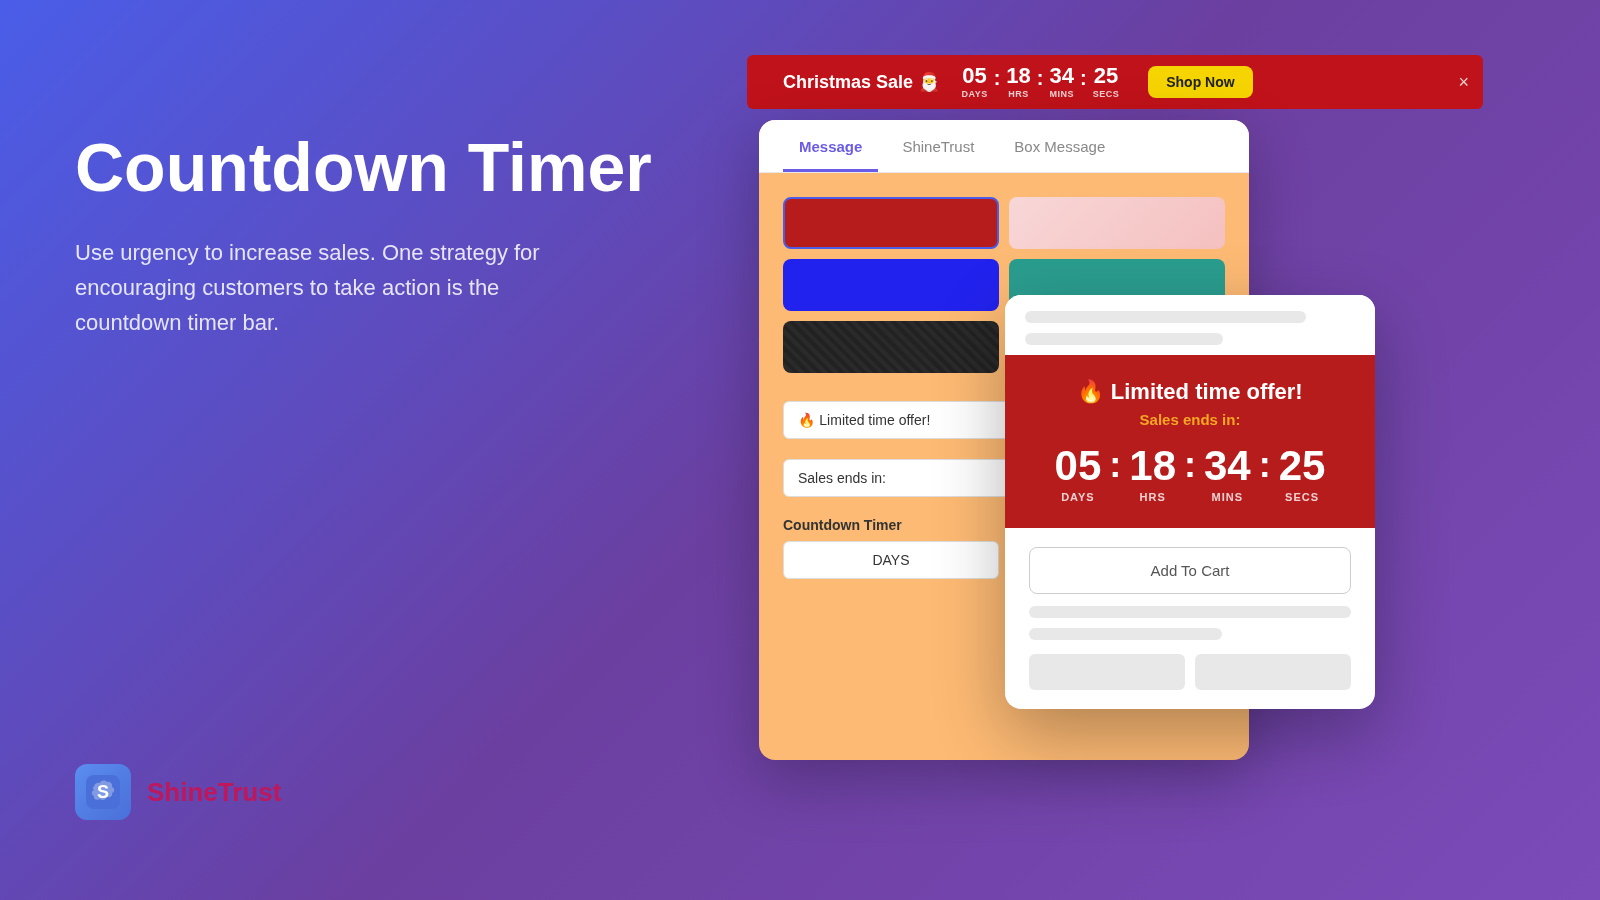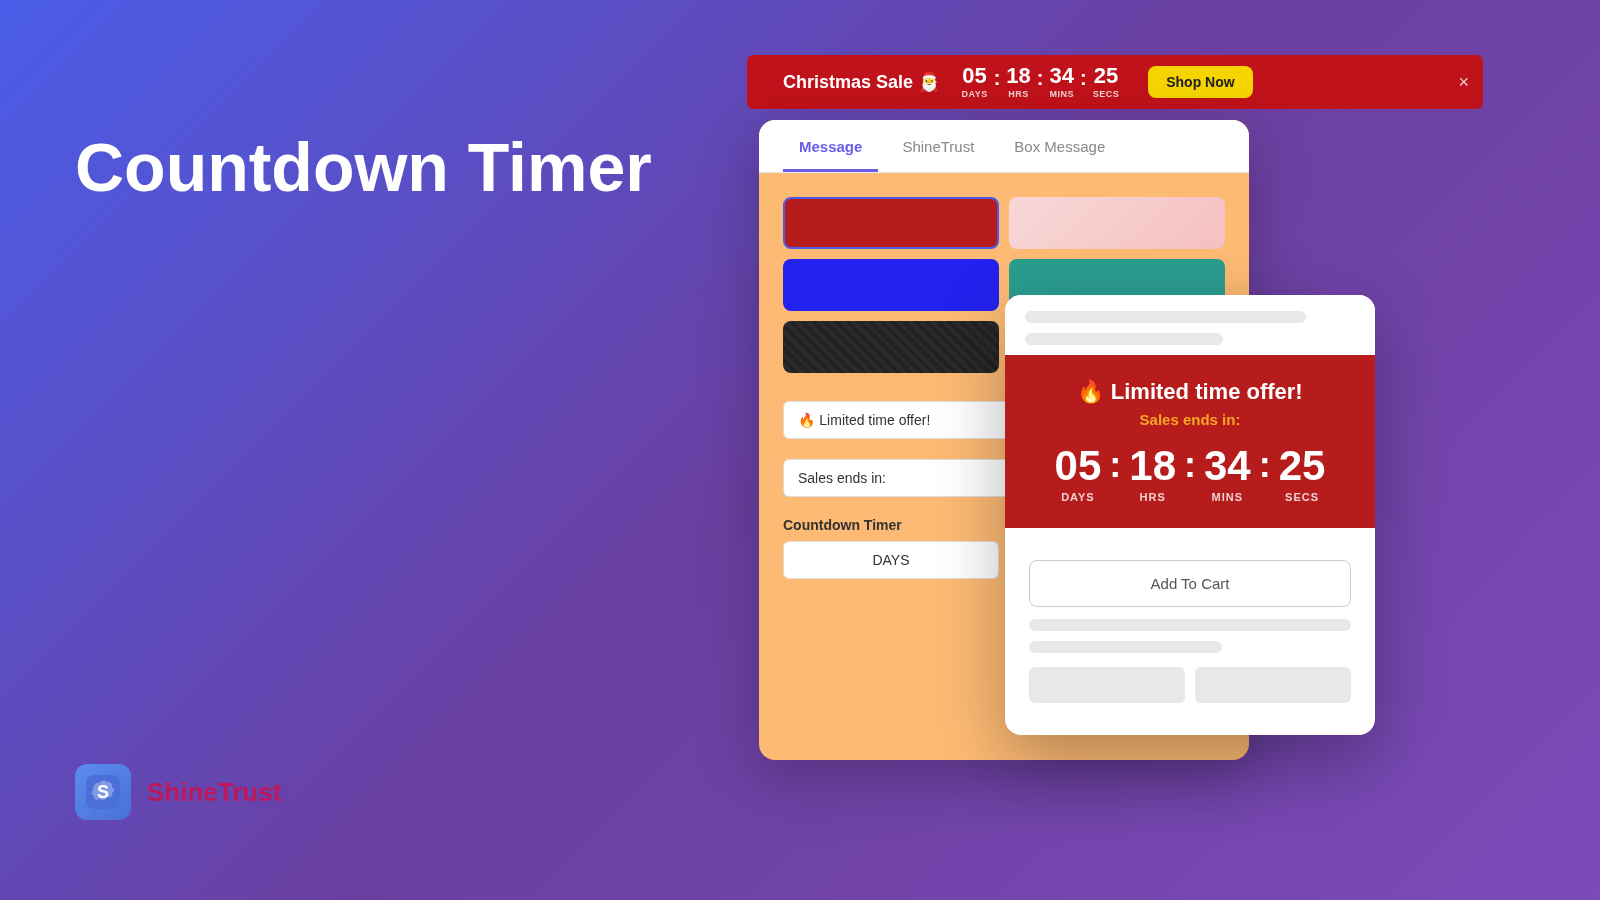--- a/index.html
+++ b/index.html
@@ -340,21 +340,21 @@
     }
 
     .preview-colon {
       font-size: 36px;
       font-weight: 900;
       color: white;
       margin-bottom: 18px;
     }
 
     .preview-body {
-      padding: 32px 24px;
+      padding: 19px 24px;
     }
 
     .add-to-cart-btn {
       width: 100%;
       padding: 14px;
       border: 1.5px solid #ccc;
       border-radius: 8px;
       background: white;
       color: #555;
       font-size: 15px;
@@ -384,20 +384,21 @@
       height: 36px;
       background: #e8e8e8;
       border-radius: 6px;
     }
   </style>
 </head>
 <body>
 
 <div class="left-panel">
   <h1 class="page-title">Countdown Timer</h1>
+  <p class="page-description">Use urgency to increase sales. One strategy for encouraging customers to take action is the countdown timer bar.</p>
 </div>
 
 <div class="logo-area">
   <div class="logo-icon">
     <svg width="34" height="34" viewBox="0 0 34 34" fill="none">
       <rect width="34" height="34" rx="8" fill="#4a6fd8"></rect>
       <path d="M8 12 C8 9 11 7 14 8 C15 5 19 5 21 7 C24 6 27 9 26 12 C29 13 29 17 26 18 C27 21 24 23 21 22 C20 25 16 26 14 24 C11 26 7 24 8 21 C5 20 5 16 8 15 C6 13 7 12 8 12Z" fill="white" opacity="0.3"></path>
       <text x="17" y="23" text-anchor="middle" font-size="18" font-weight="900" fill="white">S</text>
     </svg>
   </div>

